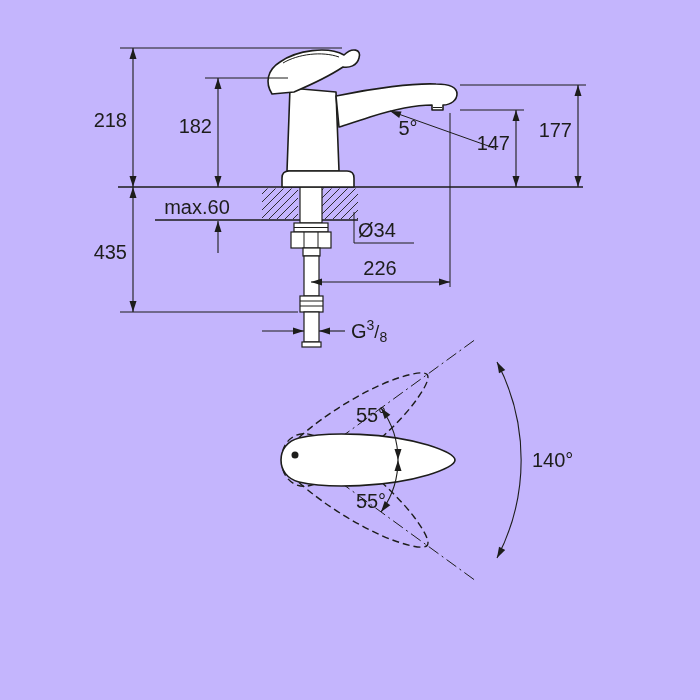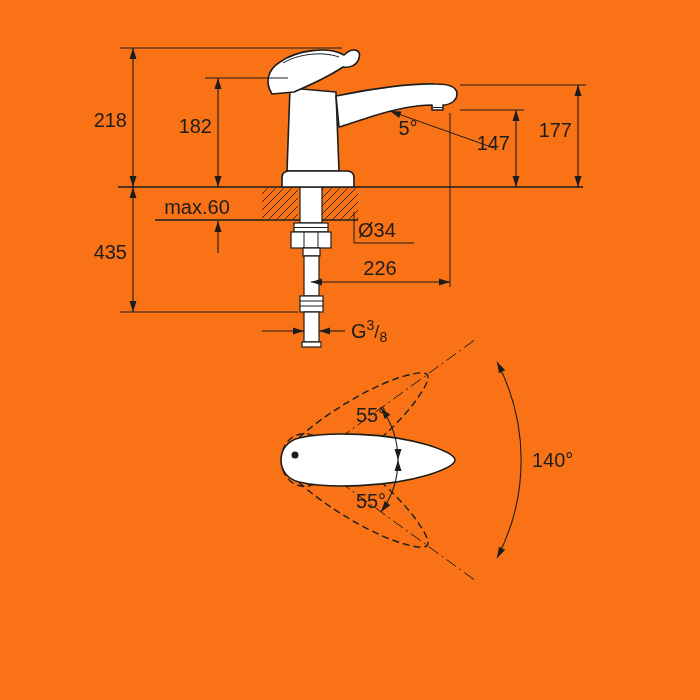--- a/index.html
+++ b/index.html
@@ -4,21 +4,21 @@
 <style>
   html, body {
     margin: 0;
     padding: 0;
     background: #ffffff;
   }
   .canvas {
     position: relative;
     width: 700px;
     height: 700px;
-    background: #f97316;
+    background: #c4b5fd;
     overflow: hidden;
   }
   svg { display: block; }
   svg text {
     font-family: "Liberation Sans", "DejaVu Sans", sans-serif;
     font-size: 20px;
     fill: #1d1d1b;
   }
   .outline  { fill: #ffffff; stroke: #1d1d1b; stroke-width: 1.6; stroke-linejoin: round; }
   .thinline { fill: none;    stroke: #1d1d1b; stroke-width: 1;   }

